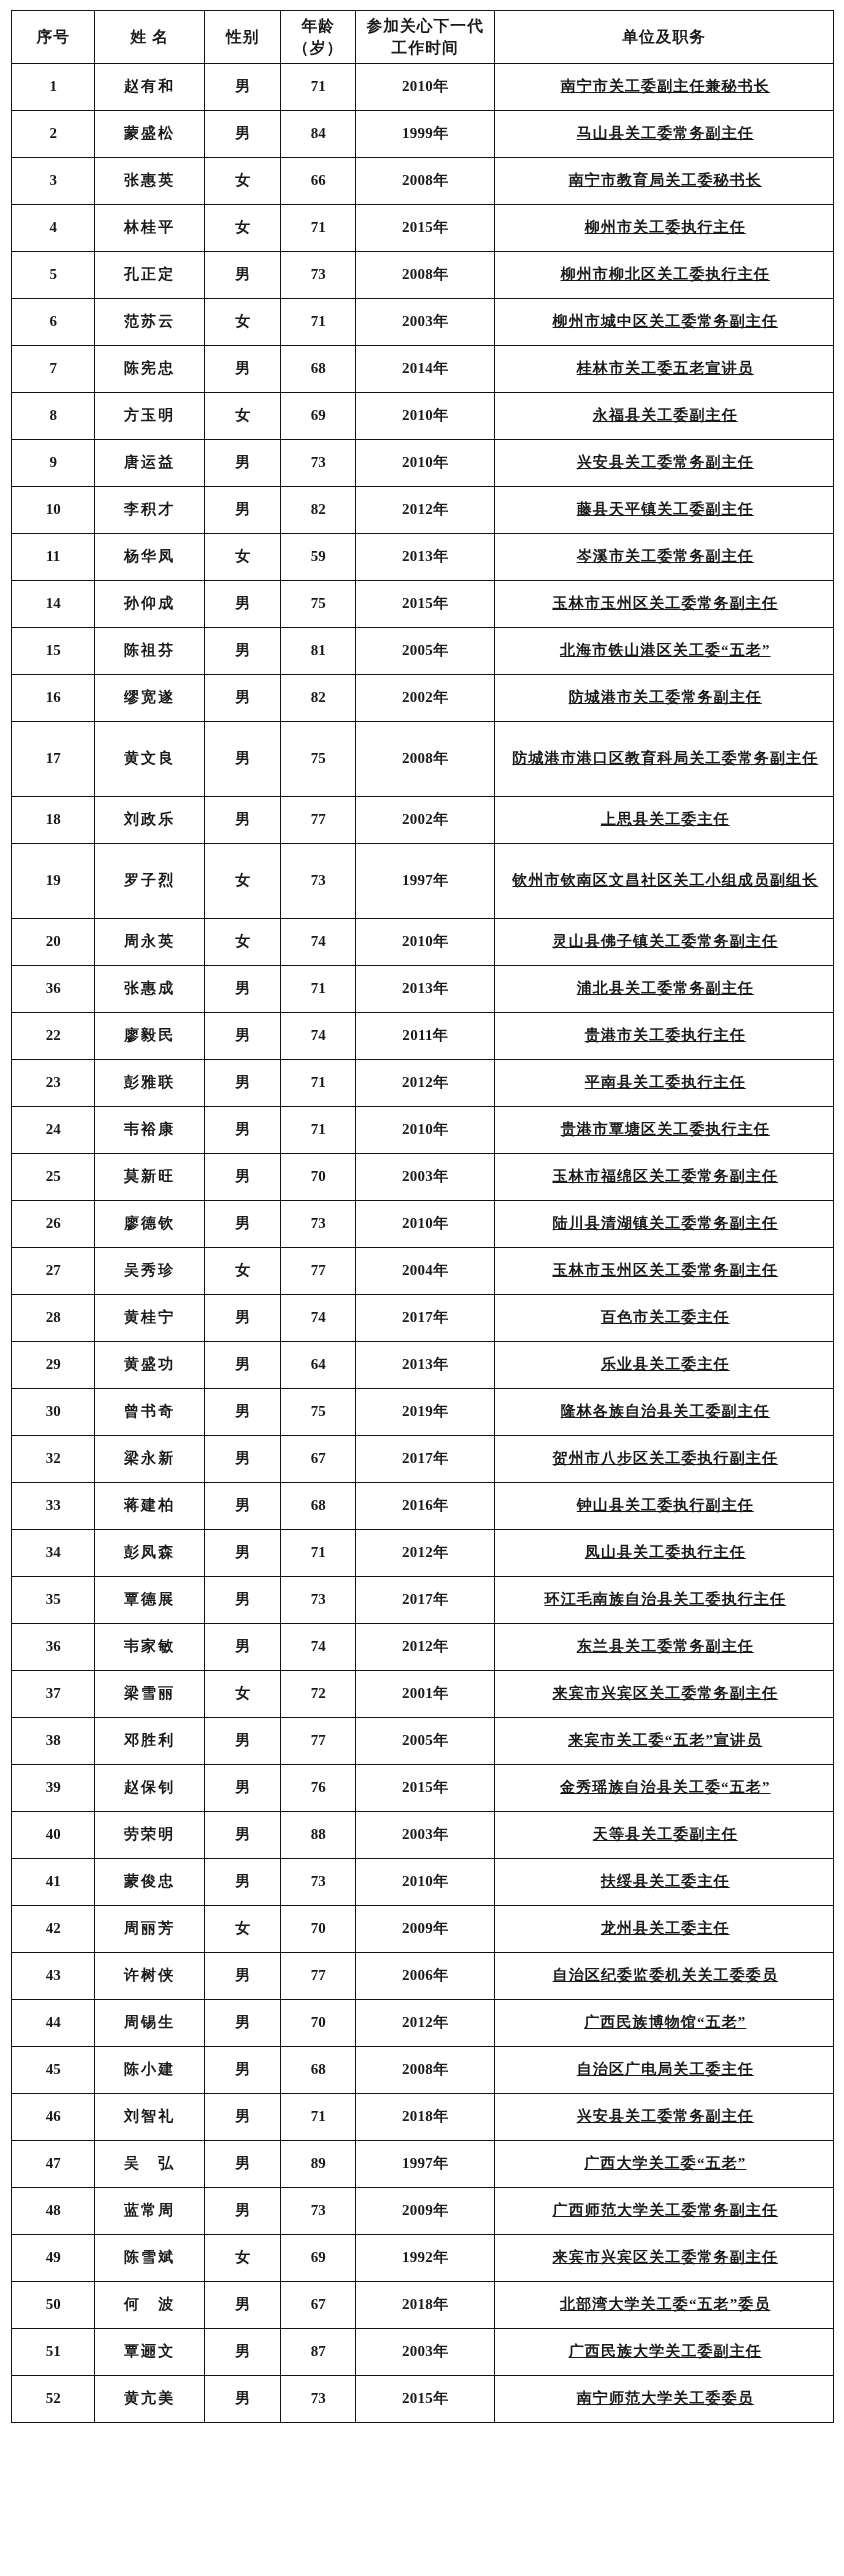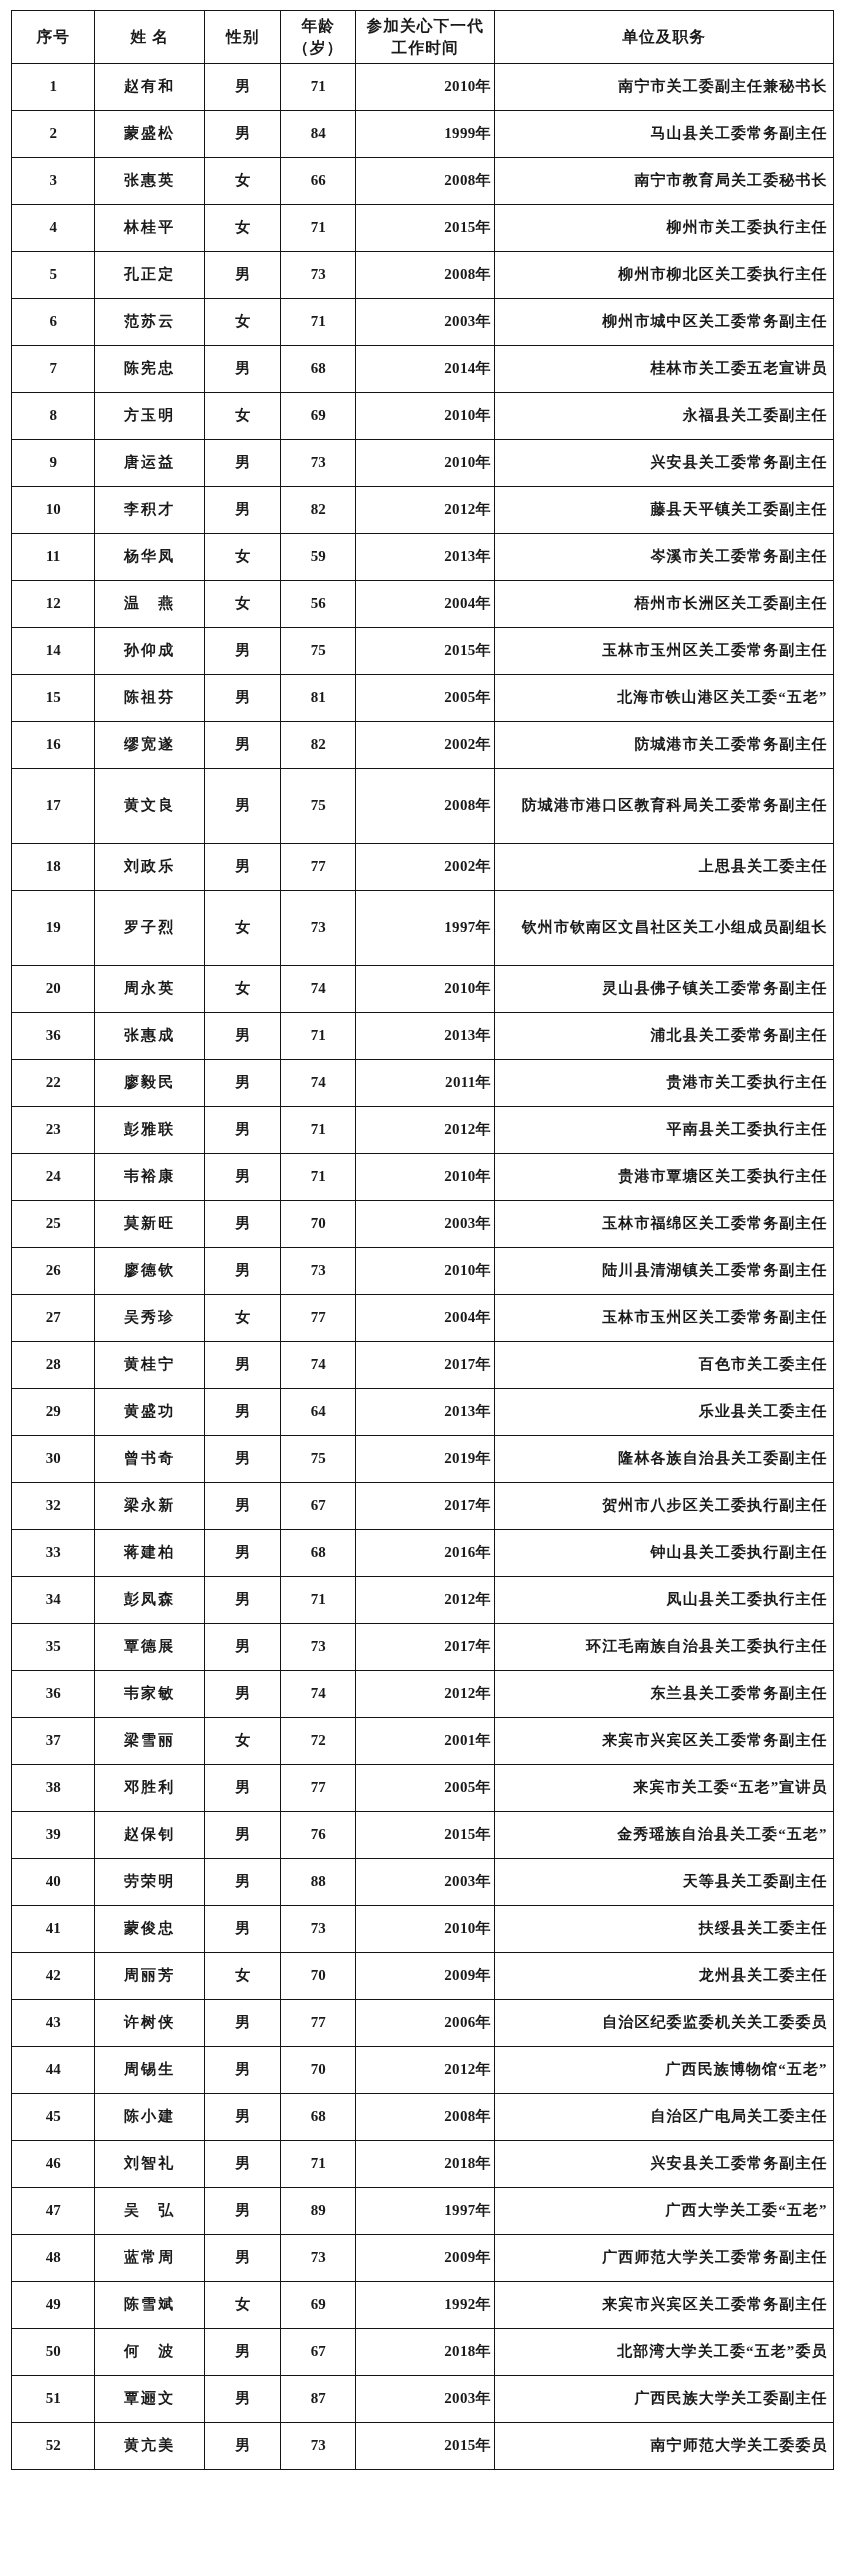--- a/index.html
+++ b/index.html
@@ -44,26 +44,27 @@
     letter-spacing:1.1px;
   }
   thead th .hdr-line{display:block;}
   tbody td{
     height:46px;
   }
   td.idx, td.age{
     font-family:"Liberation Serif","DejaVu Serif",serif;
     letter-spacing:0;
   }
-  td.year{letter-spacing:0.3px;text-align:right;}
+  td.year{letter-spacing:0.3px;}
   td.unit{
-    text-align:right;
+    text-align:center;
     padding-left:7.8px;
     padding-right:5.6px;
     letter-spacing:1.1px;
+    text-decoration:underline;
   }
   td.name{letter-spacing:2.2px;}
   td.sex{letter-spacing:0;}
   tr.tall td{height:74px;}
   .wrapcell{white-space:normal;}
 </style>
 </head>
 <body>
 
 <div id="sheet">
@@ -183,28 +184,20 @@
         </tr>
         <tr>
           <td class="idx">11</td>
           <td class="name">杨华凤</td>
           <td class="sex">女</td>
           <td class="age">59</td>
           <td class="year">2013年</td>
           <td class="unit wrapcell">岑溪市关工委常务副主任</td>
         </tr>
         <tr>
-          <td class="idx">12</td>
-          <td class="name">温　燕</td>
-          <td class="sex">女</td>
-          <td class="age">56</td>
-          <td class="year">2004年</td>
-          <td class="unit wrapcell">梧州市长洲区关工委副主任</td>
-        </tr>
-        <tr>
           <td class="idx">14</td>
           <td class="name">孙仰成</td>
           <td class="sex">男</td>
           <td class="age">75</td>
           <td class="year">2015年</td>
           <td class="unit wrapcell">玉林市玉州区关工委常务副主任</td>
         </tr>
         <tr>
           <td class="idx">15</td>
           <td class="name">陈祖芬</td>

